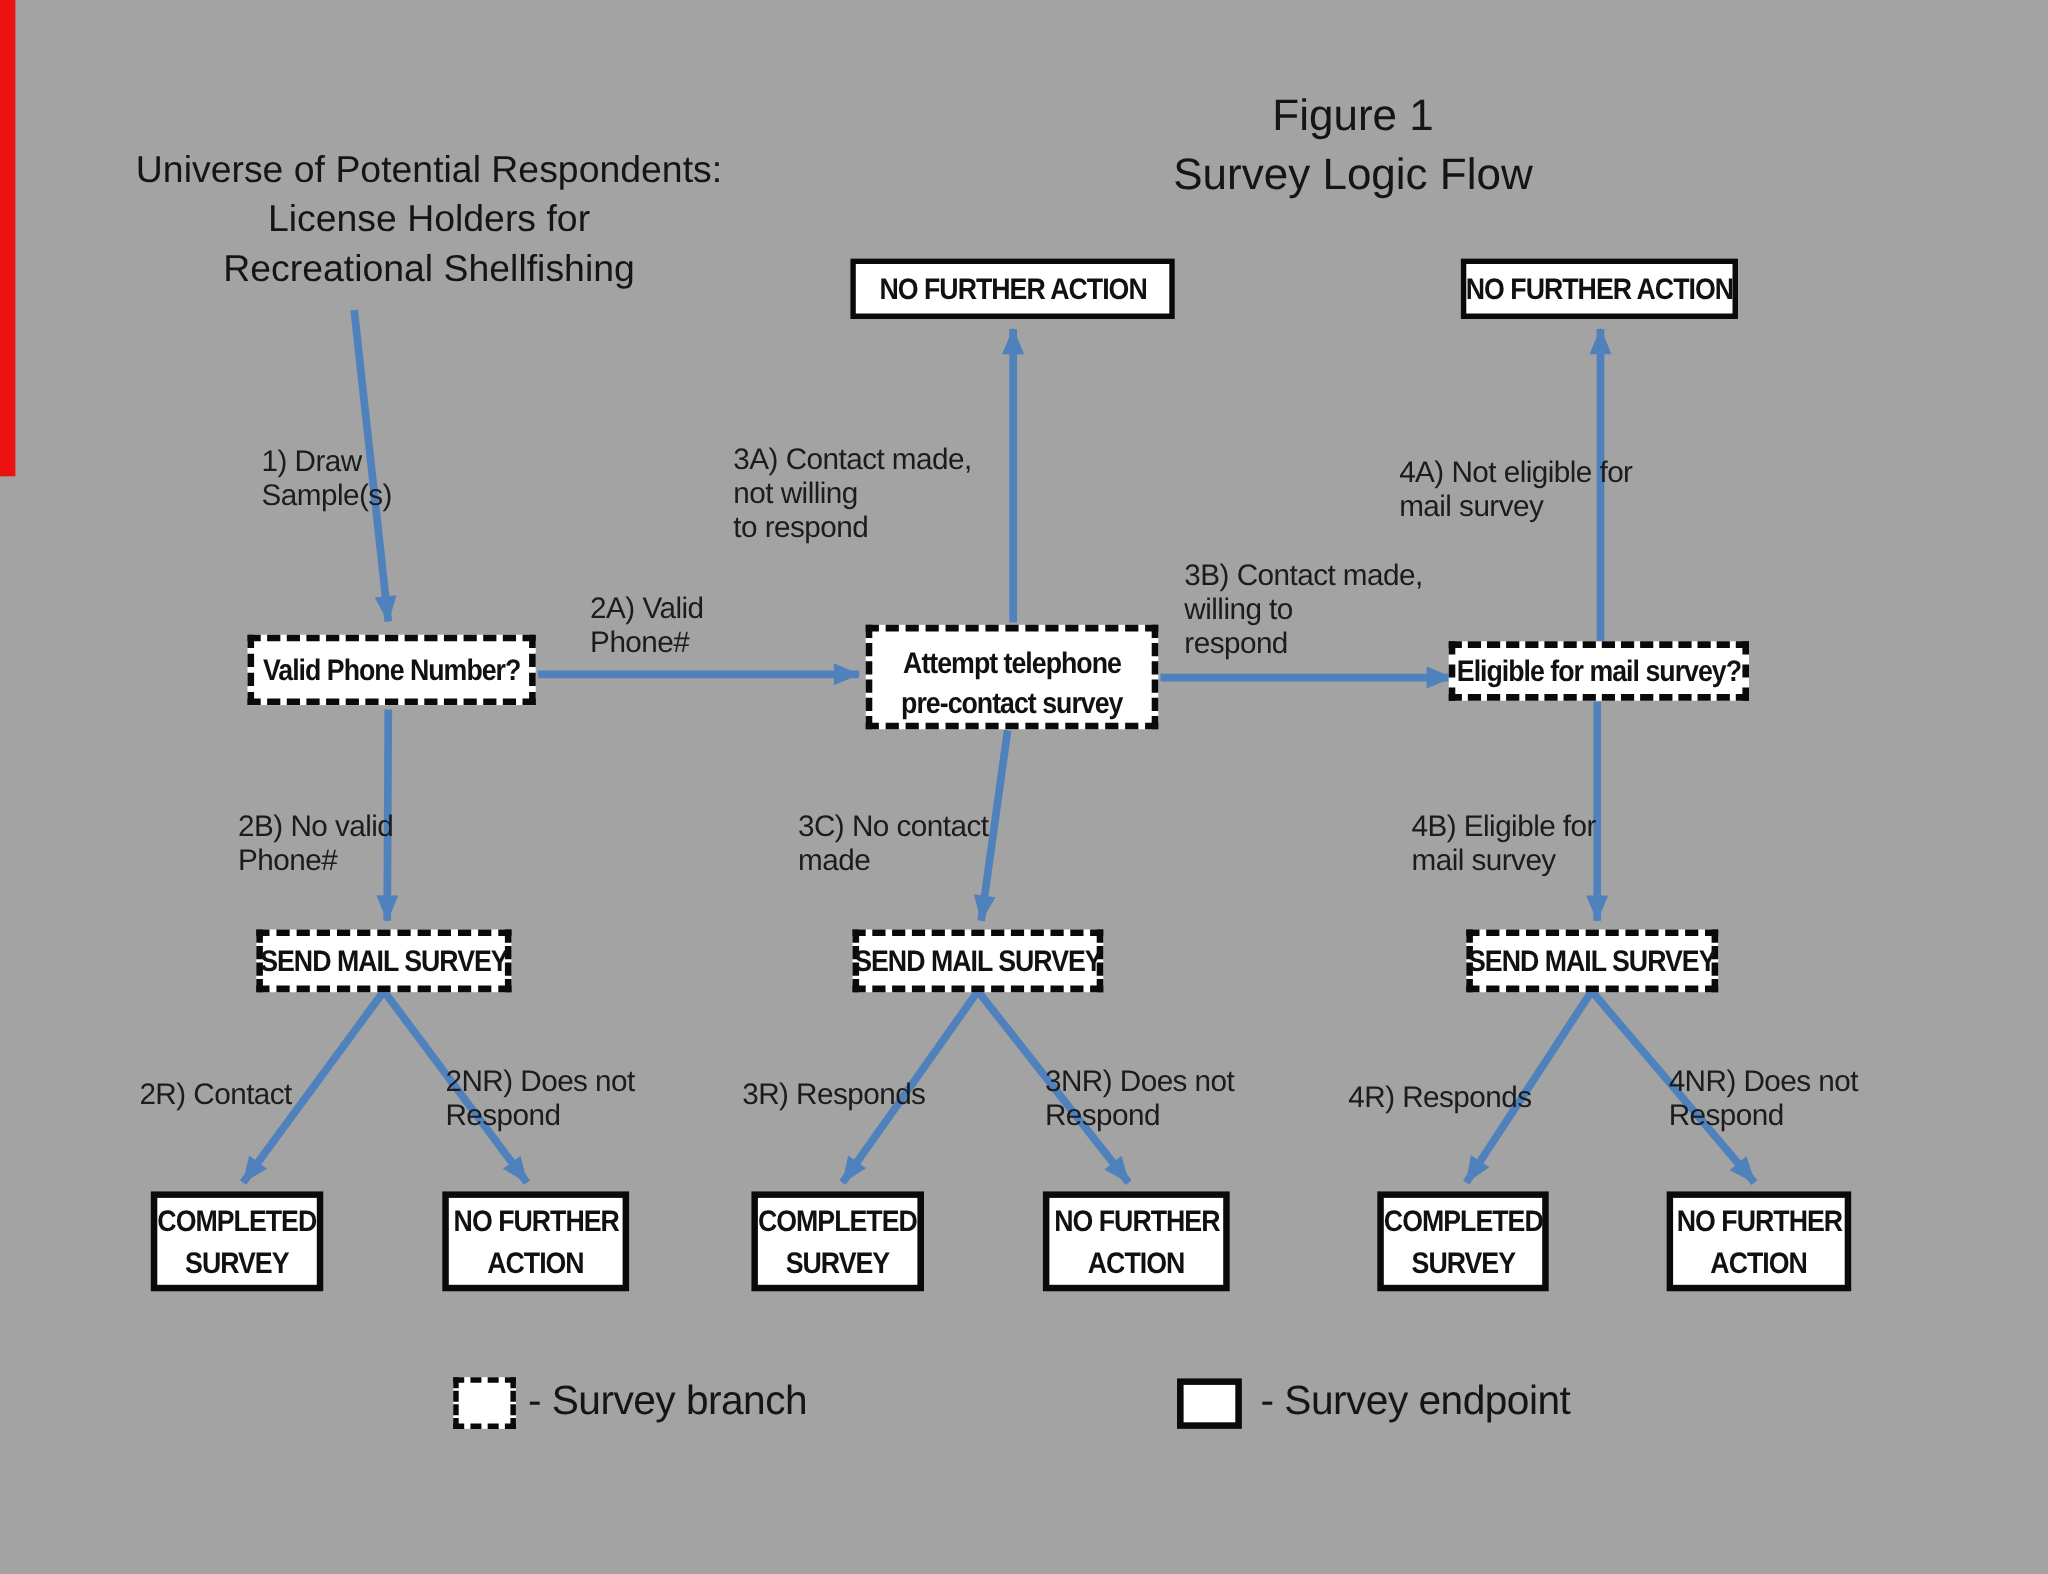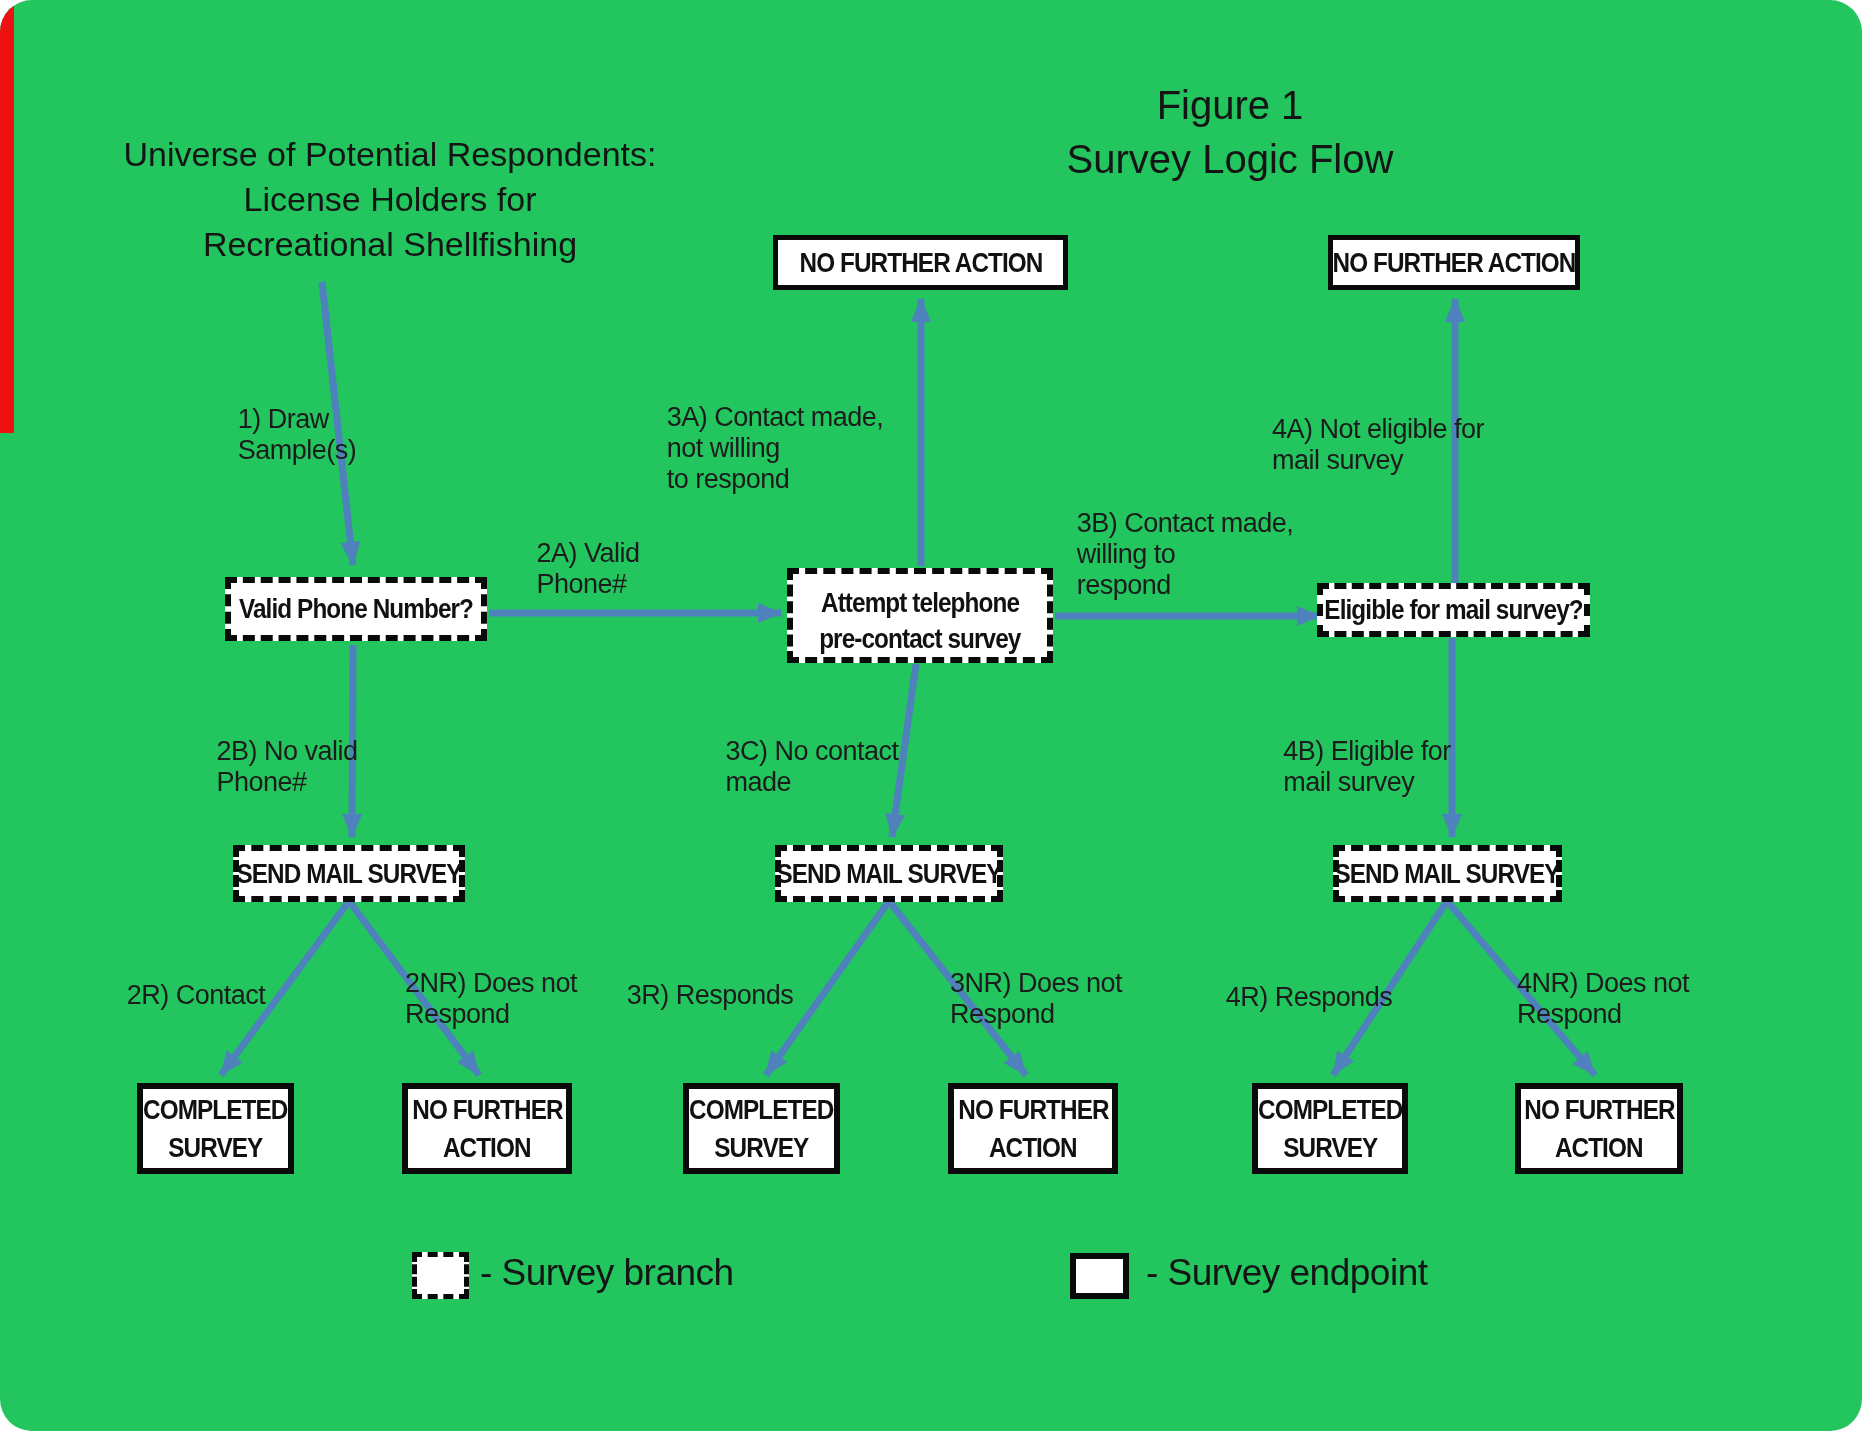--- a/index.html
+++ b/index.html
@@ -1,18 +1,18 @@
 <!DOCTYPE html>
 <html><head>
 <meta charset="utf-8">
 <style>
   html,body { margin:0; padding:0; background:#ffffff; }
   #canvas {
-    position:relative; width:1862px; height:1431px; background:#22c55e;
-    font-family:"Liberation Sans", sans-serif; color:#1a1a1a; overflow:hidden;border-radius:32px;
+    position:relative; width:1862px; height:1431px; background:#a3a3a3;
+    font-family:"Liberation Sans", sans-serif; color:#1a1a1a; overflow:hidden;
   }
   #accent-bar { position:absolute; left:0; top:0; width:14px; height:433px; background:#ee1111; }
   #arrow-layer { position:absolute; left:0; top:0; width:1862px; height:1431px; }
 
   .fig-title { position:absolute; left:930px; top:78px; width:600px; text-align:center;
                font-size:40px; line-height:54px; color:#151515; }
   .universe  { position:absolute; left:90px; top:132px; width:600px; text-align:center;
                font-size:34px; line-height:45px; color:#151515; }
 
   .box { position:absolute; background:#ffffff; display:flex; flex-direction:column;
@@ -163,21 +163,21 @@
     <div>mail survey</div>
   </div>
 
   <div class="edge-label" style="left:196px;top:980px;">
     <div>2R) Contact</div>
   </div>
   <div class="edge-label" style="left:491px;top:968px;">
     <div>2NR) Does not</div>
     <div>Respond</div>
   </div>
-  <div class="edge-label" style="left:710px;top:980px;">
+  <div class="edge-label" style="left:758px;top:980px;">
     <div>3R) Responds</div>
   </div>
   <div class="edge-label" style="left:1036px;top:968px;">
     <div>3NR) Does not</div>
     <div>Respond</div>
   </div>
   <div class="edge-label" style="left:1309px;top:982px;">
     <div>4R) Responds</div>
   </div>
   <div class="edge-label" style="left:1603px;top:968px;">

